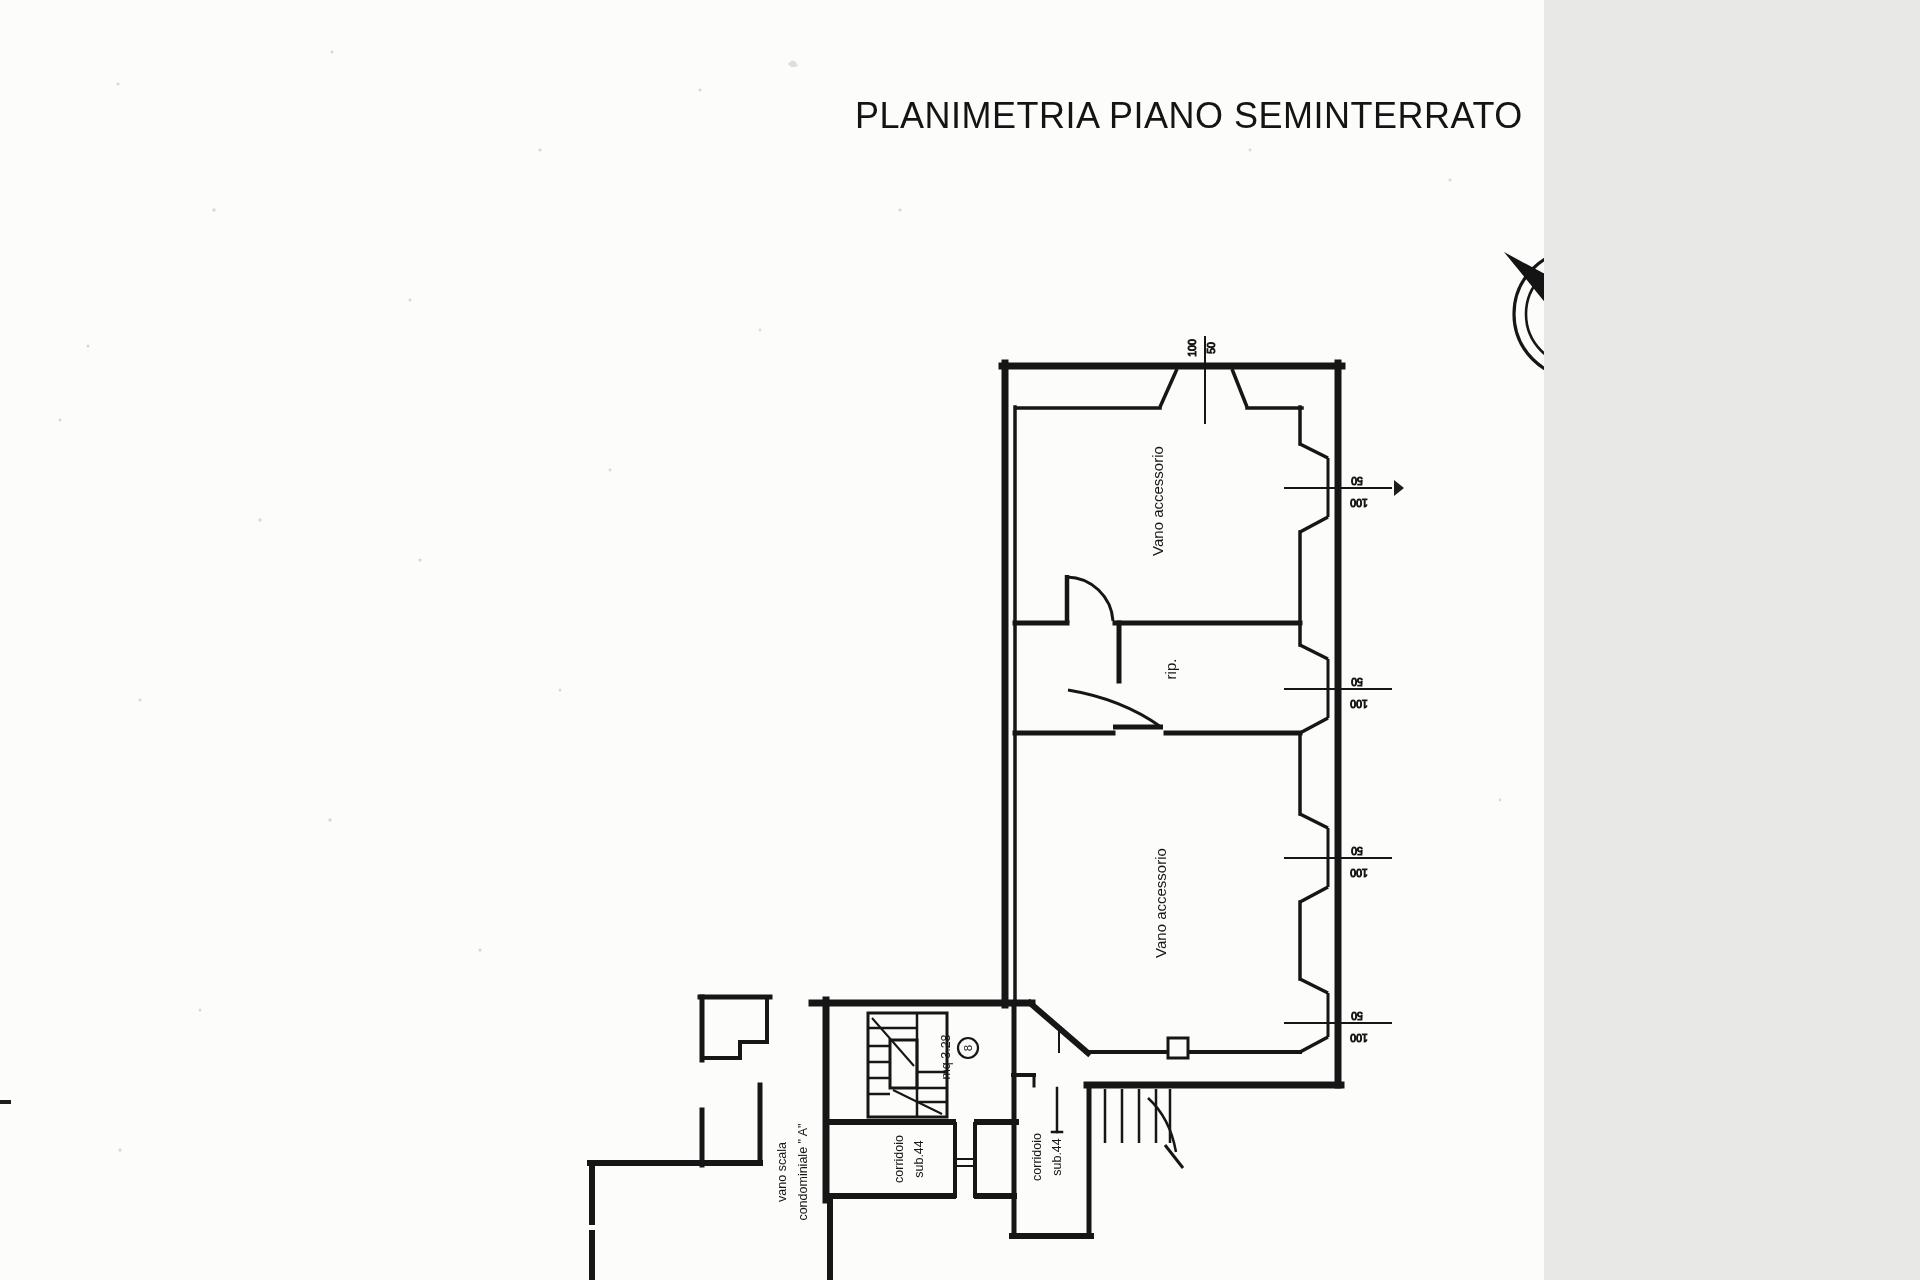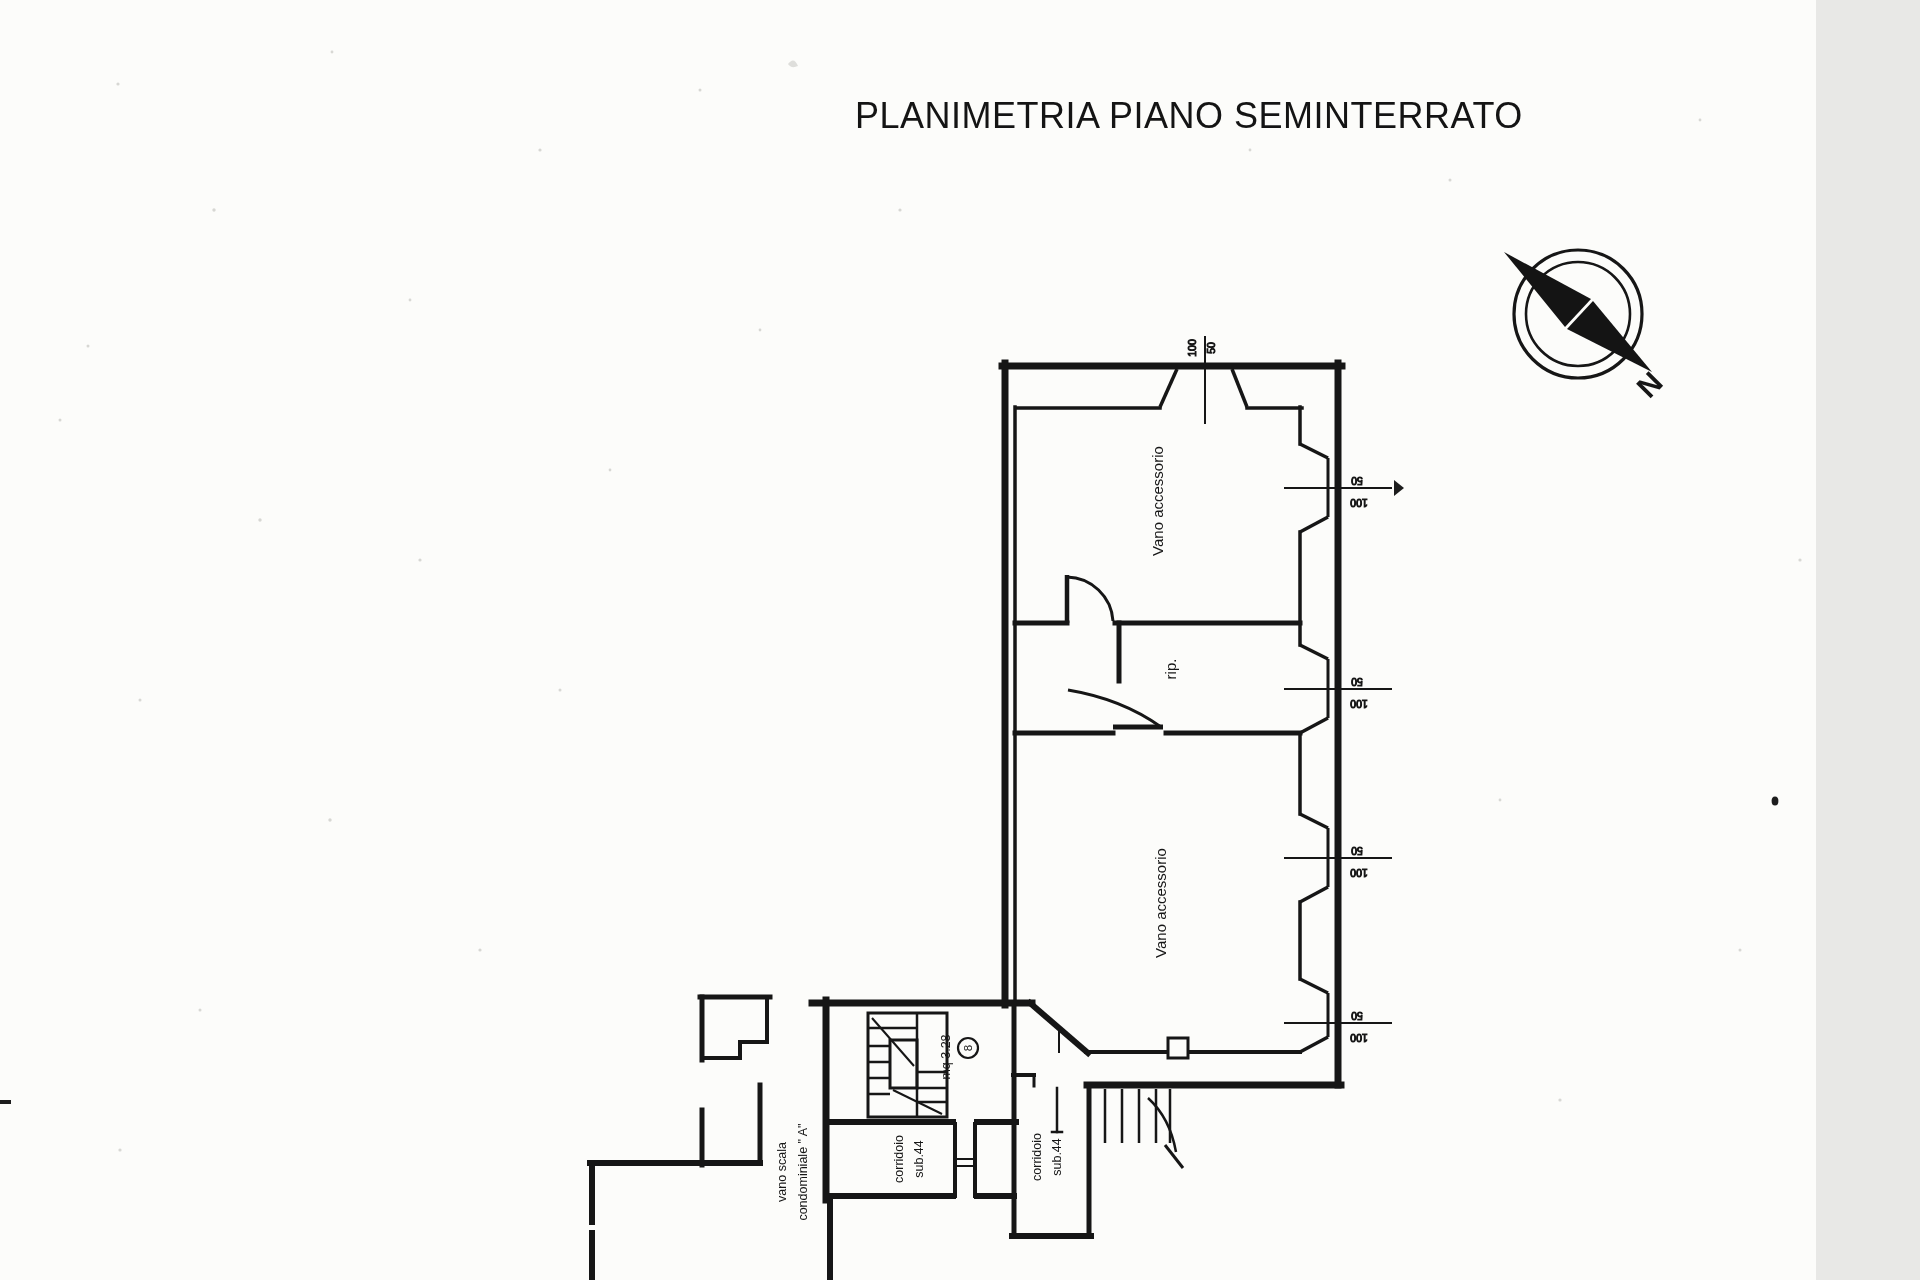--- a/index.html
+++ b/index.html
@@ -1,16 +1,16 @@
 <!DOCTYPE html>
 <html><head>
 <meta charset="utf-8">
 <style>
   html,body{margin:0;padding:0;background:#e8e8e6;}
-  .page{position:relative;width:1816px;height:1280px;background:#fcfcfa;overflow:hidden;
+  .page{position:relative;width:1544px;height:1280px;background:#fcfcfa;overflow:hidden;
         font-family:"Liberation Sans", sans-serif;}
   .title{position:absolute;left:855px;top:95px;font-size:36px;letter-spacing:.5px;
          color:#141414;font-weight:500;white-space:nowrap;}
   svg{position:absolute;left:0;top:0;}
   svg text{font-family:"Liberation Sans", sans-serif;fill:#161616;}
   .lbl{font-size:15px;}
   .lbl-sm{font-size:12.5px;}
   .dim{font-size:10.5px;}
 </style>
 </head>

